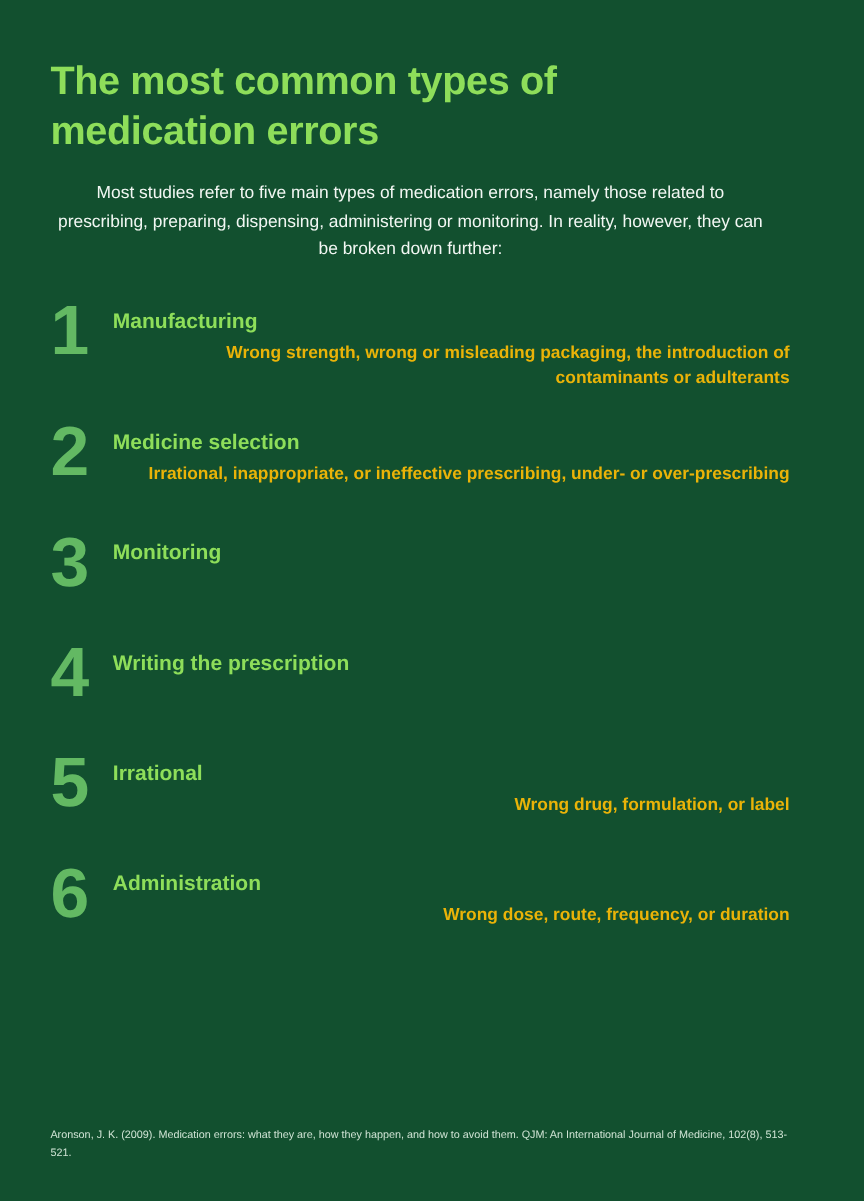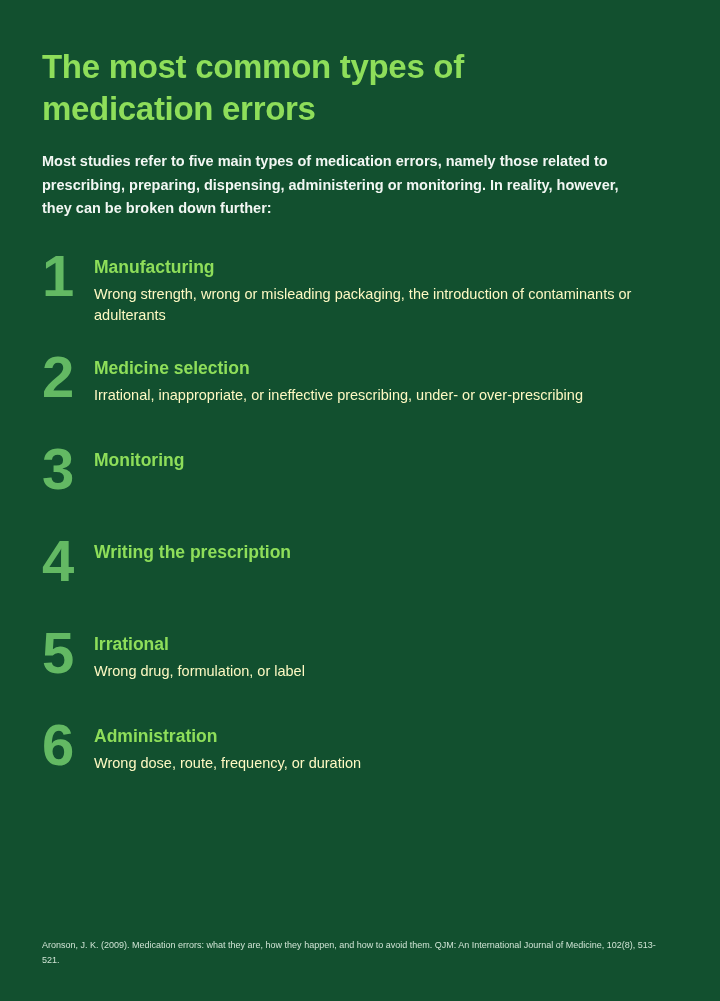--- a/index.html
+++ b/index.html
@@ -29,21 +29,22 @@
     letter-spacing: -0.3px;
     margin: 6px 0 0 0;
     max-width: 520px;
   }
   .intro {
     color: #f2f7f3;
     font-size: 14.5px;
     line-height: 1.62;
     margin-top: 20px;
     max-width: 600px;
-    font-weight: 700;
+    font-weight: 400;
+    text-align: center;
   }
   .list {
     margin-top: 34px;
   }
   .item {
     position: relative;
     display: flex;
     align-items: flex-start;
     margin-bottom: 30px;
     min-height: 62px;
@@ -63,25 +64,26 @@
     padding-top: 2px;
   }
   .item-title {
     color: #8ede5a;
     font-size: 17.5px;
     font-weight: bold;
     line-height: 1.2;
     margin-bottom: 6px;
   }
   .item-desc {
-    color: #fef9c3;
+    color: #eab308;
     font-size: 14.5px;
     line-height: 1.45;
-    font-weight: 400;
+    font-weight: 700;
     max-width: 605px;
+    text-align: right;
   }
   .footer {
     position: absolute;
     left: 42px;
     right: 42px;
     bottom: 34px;
     color: #cfe3d4;
     font-size: 9px;
     line-height: 1.6;
     max-width: 620px;

